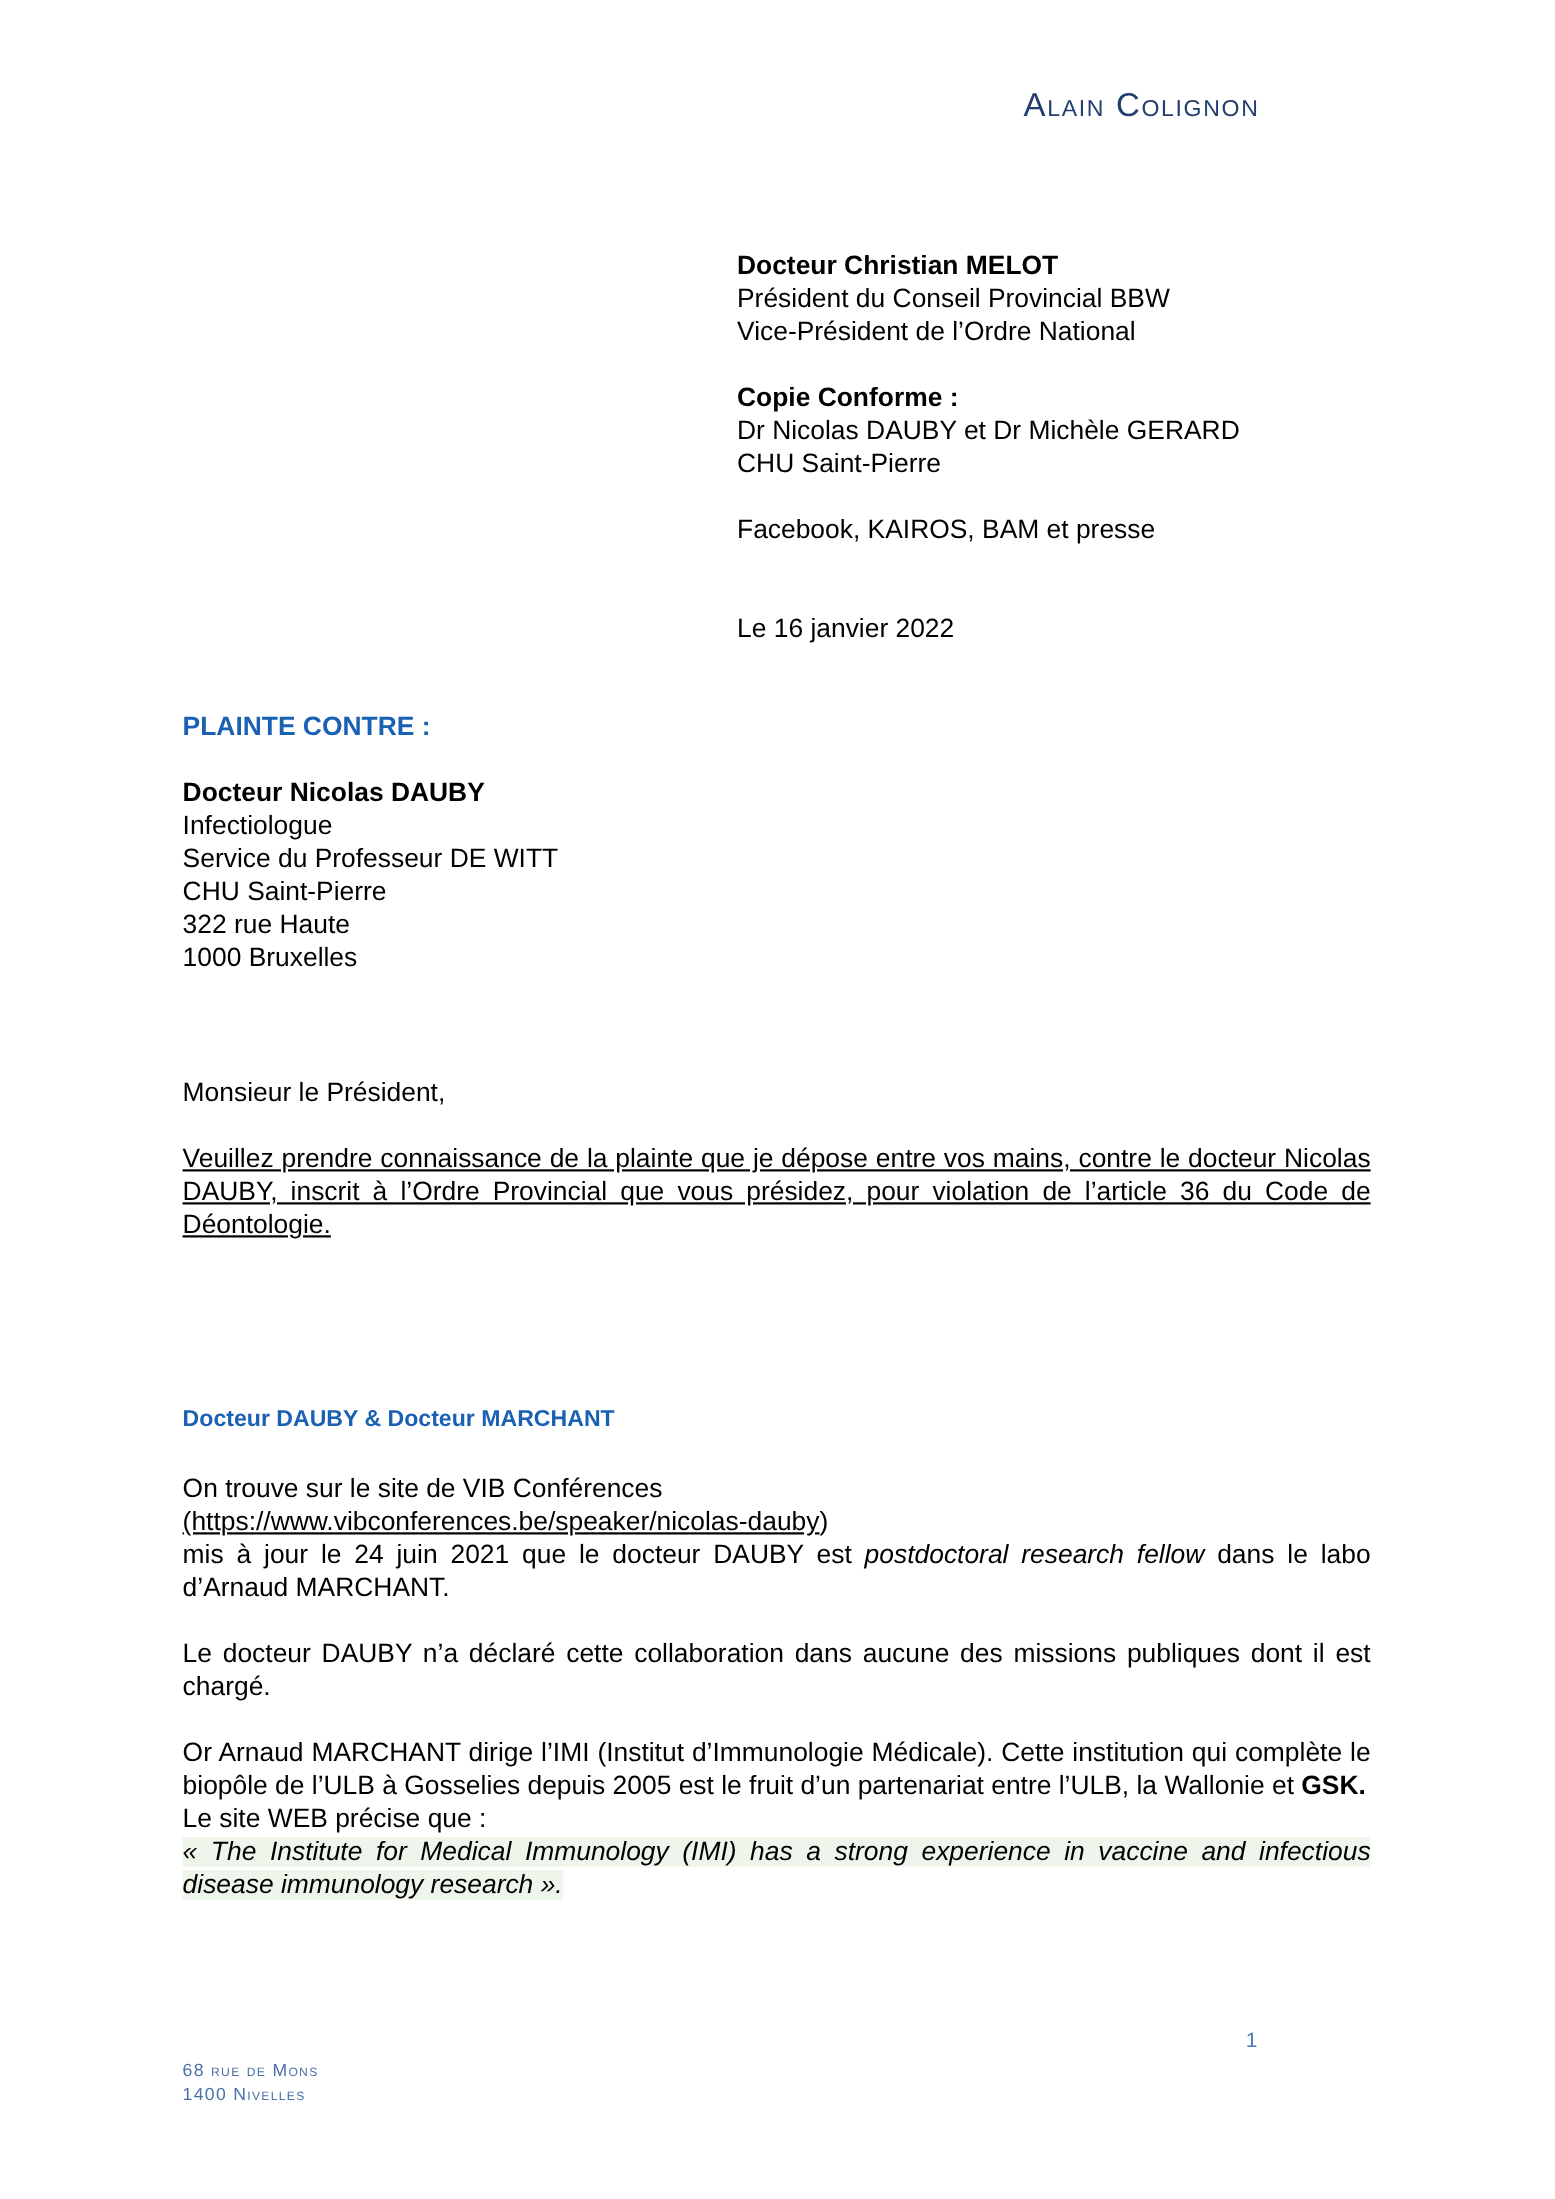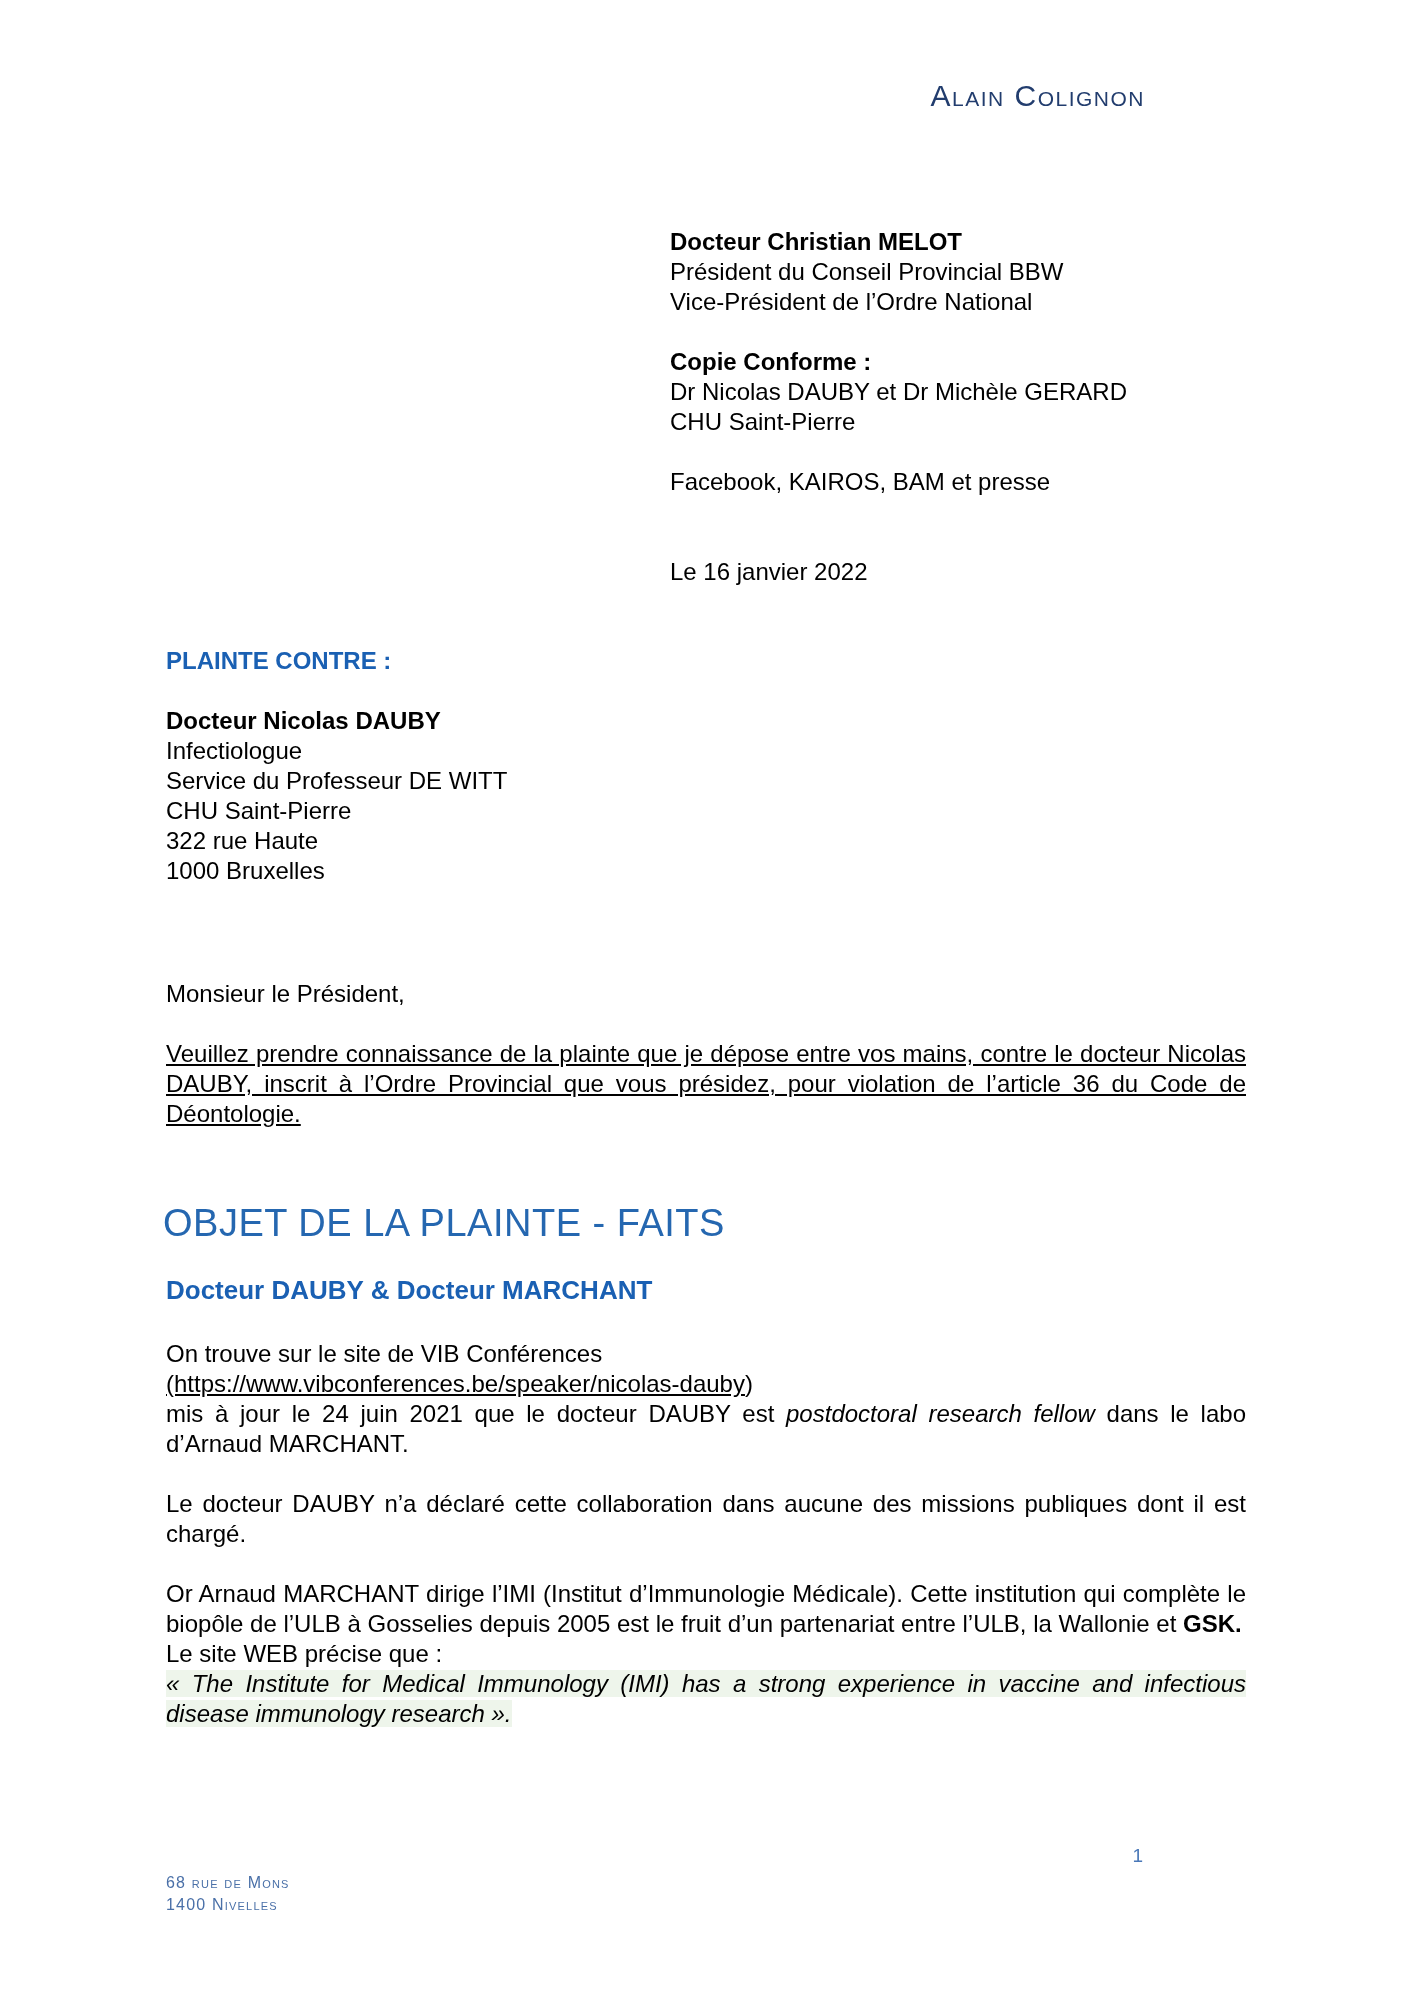--- a/index.html
+++ b/index.html
@@ -35,21 +35,21 @@
   .intro{left:166px;top:1039px;text-decoration:underline;}
   .section-title{
     left:163px;top:1200px;
     font-size:38px;line-height:46px;
     color:var(--title_blue);
     letter-spacing:0.5px;
     white-space:nowrap;
   }
   .subsection{
     left:166px;top:1275px;
-    font-size:26px;
+    font-size:21px;
     color:var(--heading_blue);
     font-weight:bold;
   }
   .p-vib{left:166px;top:1339px;}
   .p-decl{left:166px;top:1489px;}
   .p-imi{left:166px;top:1579px;}
   .underline{text-decoration:underline;}
   em{font-style:italic;}
   .quote-hl{
     font-style:italic;
@@ -97,21 +97,20 @@
     <div>Service du Professeur DE WITT</div>
     <div>CHU Saint-Pierre</div>
     <div>322 rue Haute</div>
     <div>1000 Bruxelles</div>
   </div>
 
   <div class="abs salutation">Monsieur le Président,</div>
 
   <div class="abs intro body-col justify">Veuillez prendre connaissance de la plainte que je dépose entre vos mains, contre le docteur Nicolas DAUBY, inscrit à l’Ordre Provincial que vous présidez, pour violation de l’article 36 du Code de Déontologie.</div>
 
-  <div class="abs section-title">OBJET DE LA PLAINTE - FAITS</div>
 
   <div class="abs subsection">Docteur DAUBY &amp; Docteur MARCHANT</div>
 
   <div class="abs p-vib body-col justify">
     <span>On trouve sur le site de VIB Conférences</span><br>
     <span class="underline">(https://www.vibconferences.be/speaker/nicolas-dauby</span><span>)</span><br>
     <span>mis à jour le 24 juin 2021 que le docteur DAUBY est </span><em>postdoctoral research fellow</em><span> dans le labo d’Arnaud MARCHANT.</span>
   </div>
 
   <div class="abs p-decl body-col justify">Le docteur DAUBY n’a déclaré cette collaboration dans aucune des missions publiques dont il est chargé.</div>

